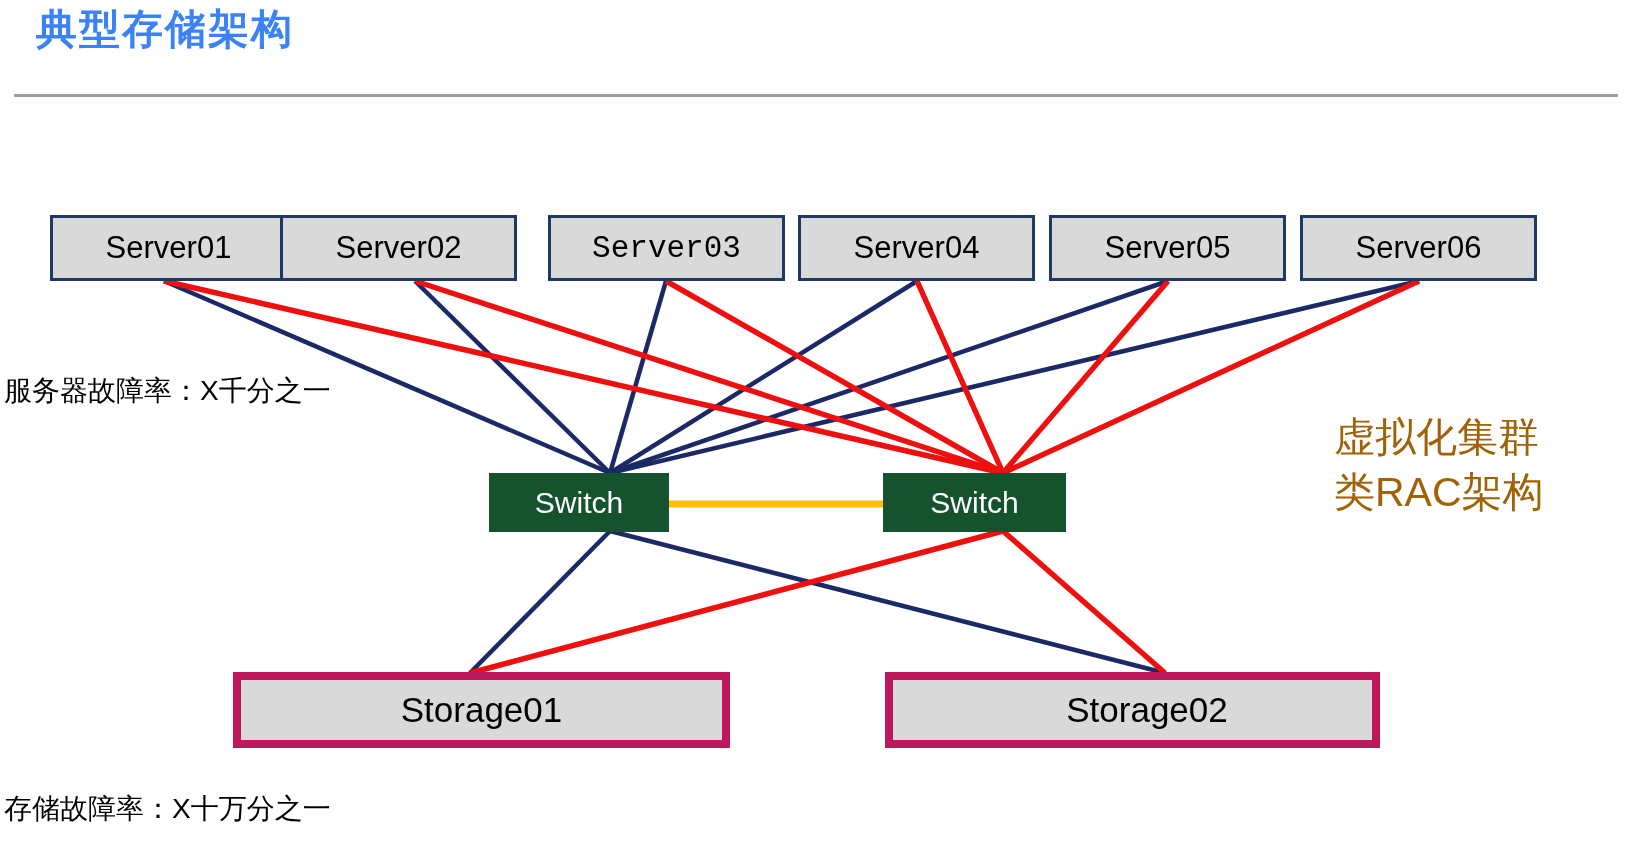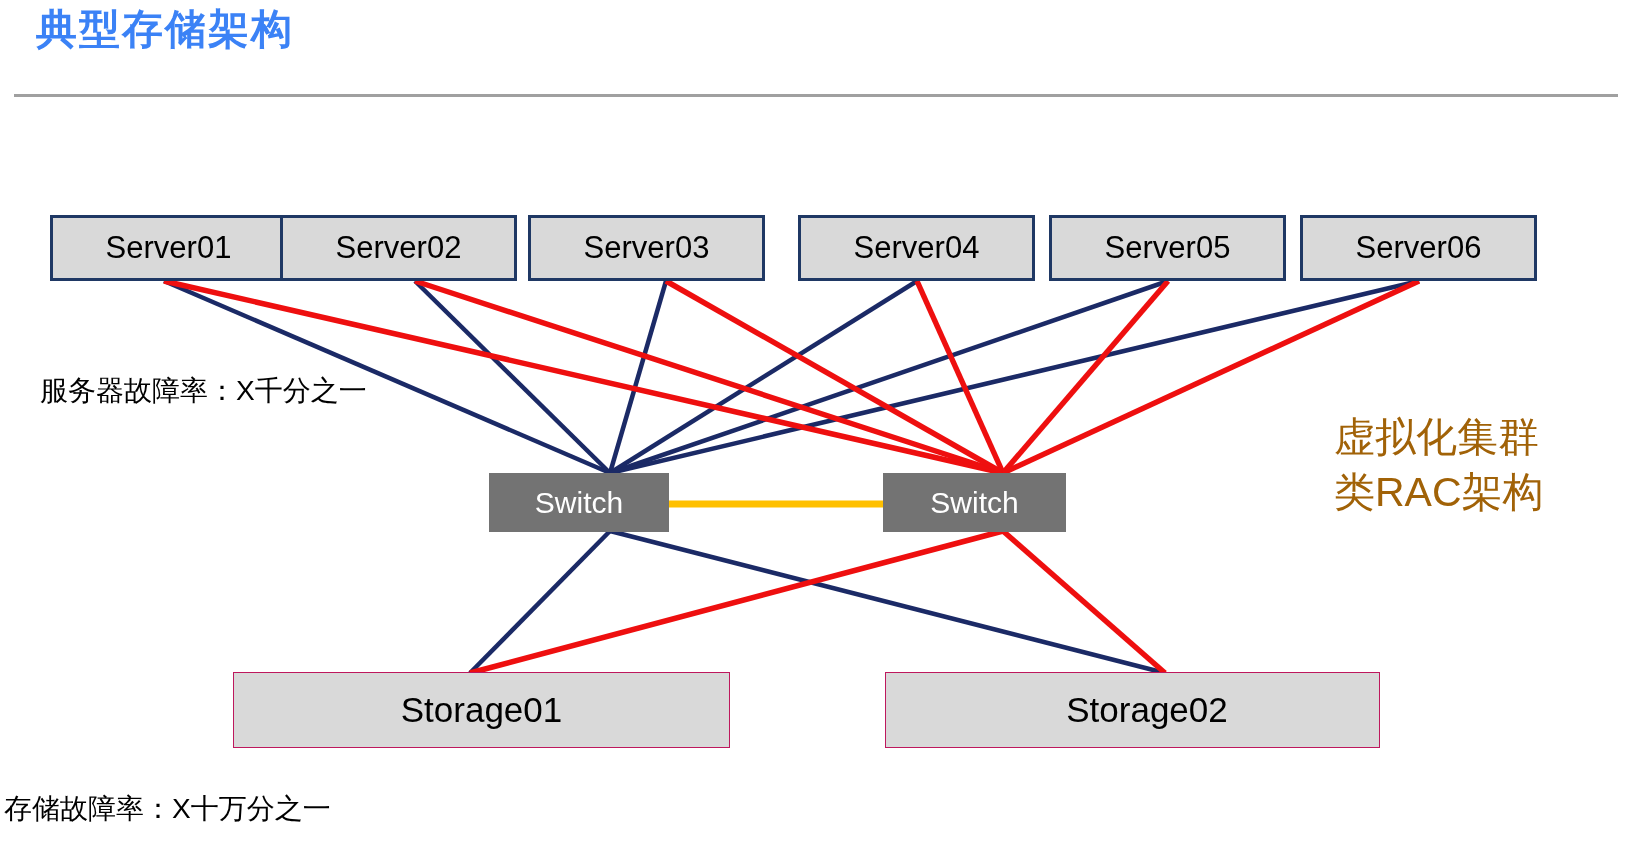--- a/index.html
+++ b/index.html
@@ -40,50 +40,50 @@
     color: #000000;
   }
   .server-node {
     top: 215px; height: 66px; width: 237px;
     background: #D9D9D9;
     border: 3px solid #1F3864;
     font-size: 31px;
   }
   #server-node-1 { left: 38px; margin-left: 12px; }
   #server-node-2 { left: 280px; }
-  #server-node-3 { left: 528px; }
+  #server-node-3 { left: 548px; font-family: Liberation Mono, monospace; }
   #server-node-4 { left: 798px; }
   #server-node-5 { left: 1049px; }
   #server-node-6 { left: 1300px; }
 
   .switch-node {
     top: 473px; height: 59px;
-    background: #737373;
+    background: #14532d;
     color: #FFFFFF;
     font-size: 30px;
   }
   #switch-node-left  { left: 489px; width: 180px; }
   #switch-node-right { left: 883px; width: 183px; }
 
   .storage-node {
     top: 672px; height: 76px;
     background: #D9D9D9;
-    border: 1px solid #be185d;
+    border: 8px solid #be185d;
     font-size: 35px;
   }
   #storage-node-1 { left: 233px; width: 497px; }
   #storage-node-2 { left: 885px; width: 495px; padding-left: 29px; }
 
   .rate-label {
     font-size: 28px;
     color: #000000;
     white-space: nowrap;
     z-index: 1;
   }
-  #server-failure-rate-label { left: 4px; top: 372px; margin-left: 36px; }
+  #server-failure-rate-label { left: 4px; top: 372px; }
   #storage-failure-rate-label { left: 4px; top: 758px; margin-top: 32px; }
 
   #cluster-note {
     left: 1334px; top: 410px;
     font-size: 41px;
     line-height: 55px;
     color: #a16207;
     white-space: nowrap;
     z-index: 1;
   }

